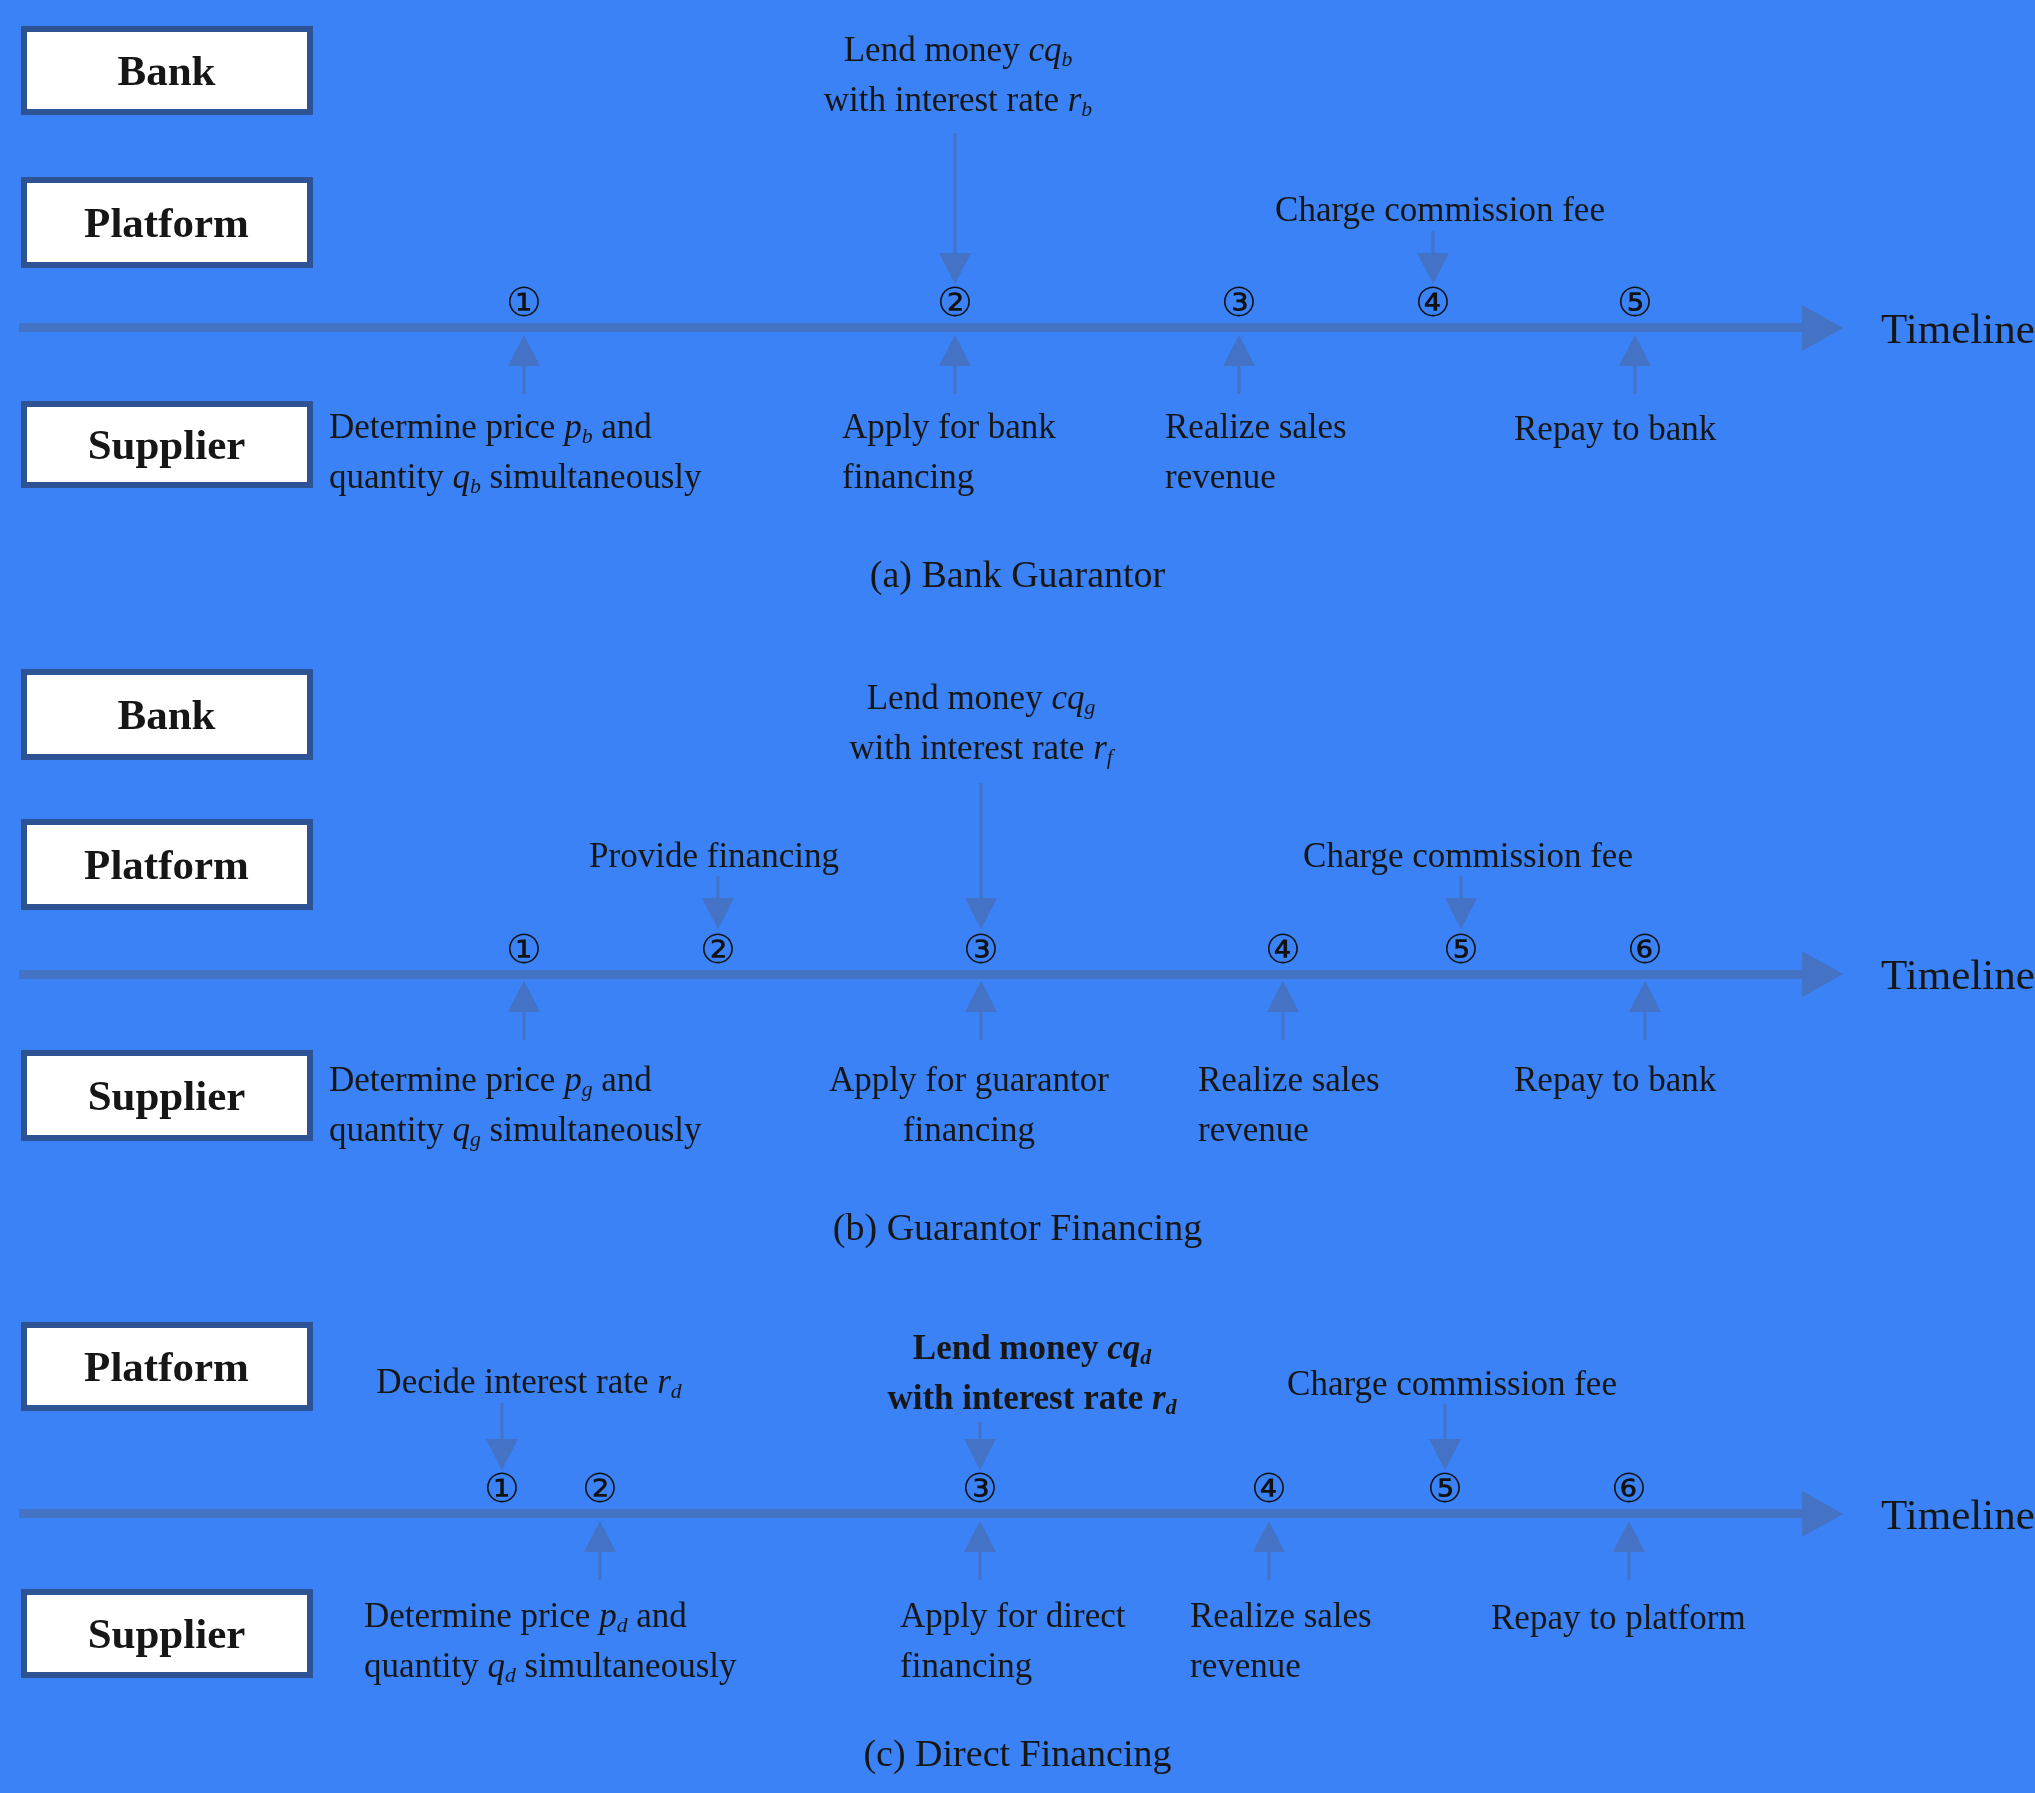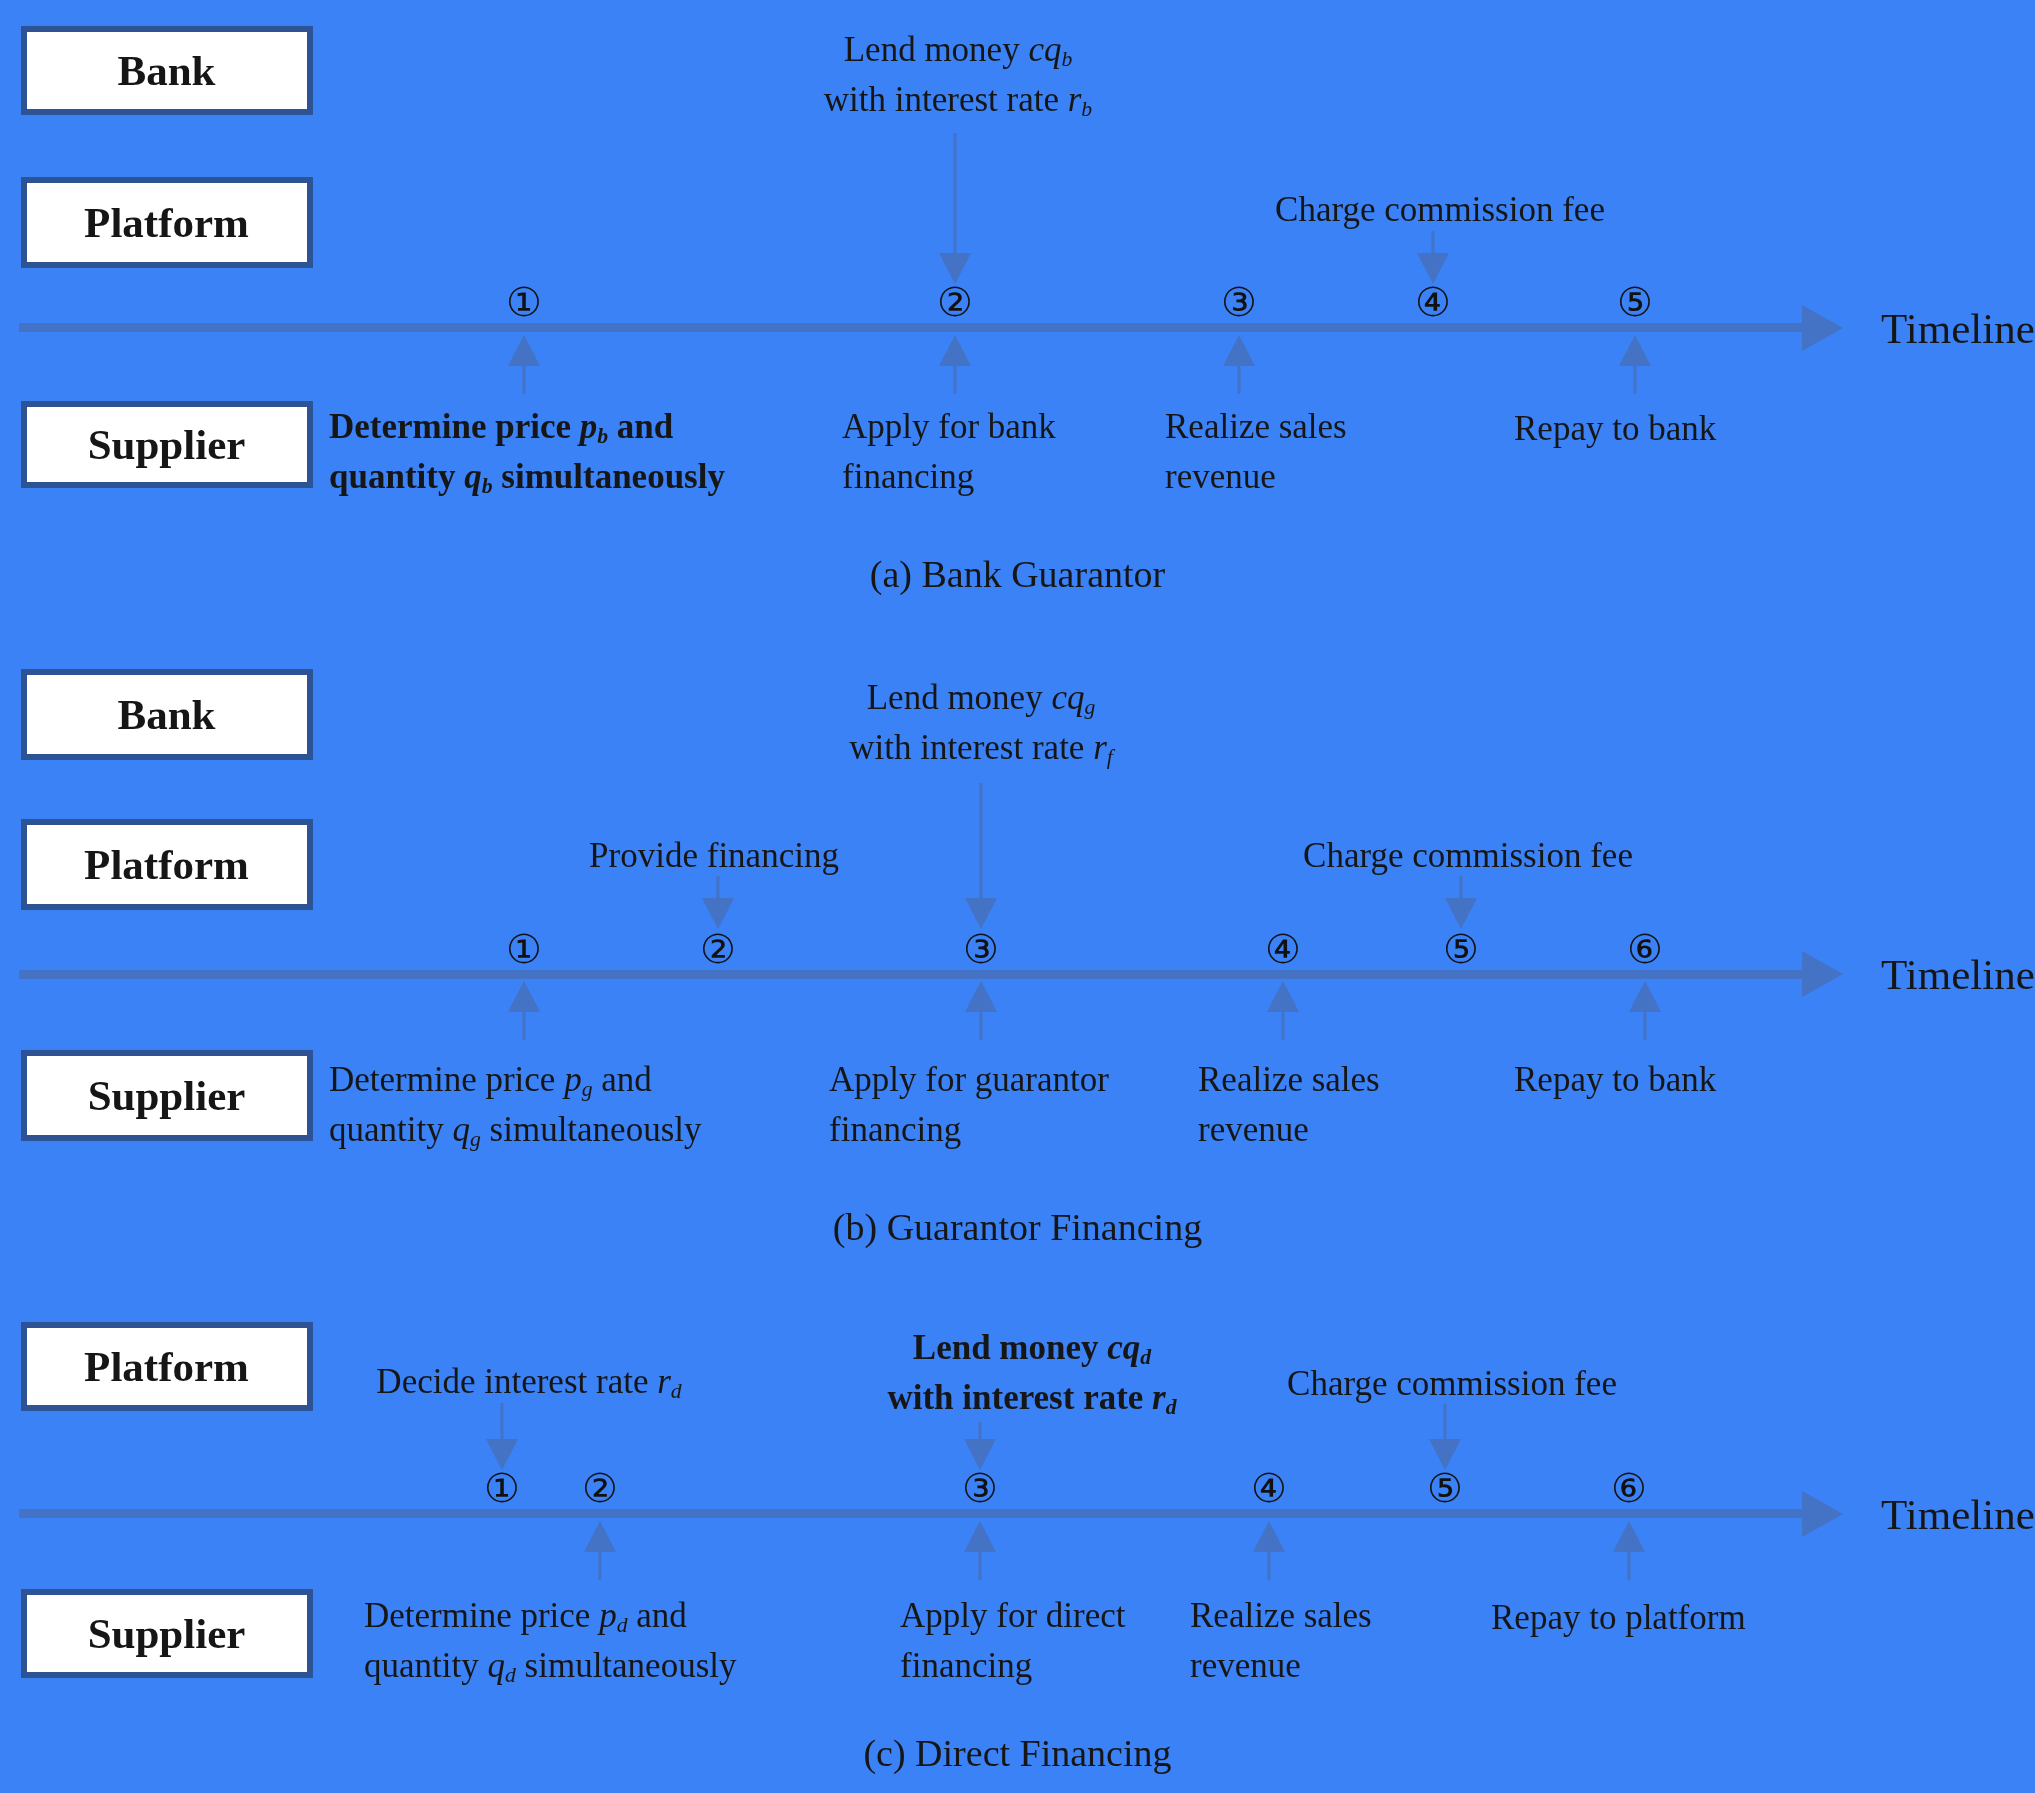--- a/index.html
+++ b/index.html
@@ -54,21 +54,21 @@
 
   <div class="head-up" style="left:524px;top:335px;"></div>
   <div class="stem" style="left:524px;top:366px;height:28px;"></div>
   <div class="head-up" style="left:955px;top:335px;"></div>
   <div class="stem" style="left:955px;top:366px;height:28px;"></div>
   <div class="head-up" style="left:1239px;top:335px;"></div>
   <div class="stem" style="left:1239px;top:366px;height:28px;"></div>
   <div class="head-up" style="left:1635px;top:335px;"></div>
   <div class="stem" style="left:1635px;top:366px;height:28px;"></div>
 
-  <div class="lbl" style="left:329px;top:402px;font-weight:bold;">Determine price <i>p<sub>b</sub></i> and<br>quantity <i>q<sub>b</sub></i> simultaneously</div>
+  <div class="lbl" style="left:329px;top:402px;">Determine price <i>p<sub>b</sub></i> and<br>quantity <i>q<sub>b</sub></i> simultaneously</div>
   <div class="lbl" style="left:842px;top:402px;">Apply for bank<br>financing</div>
   <div class="lbl" style="left:1165px;top:402px;">Realize sales<br>revenue</div>
   <div class="lbl" style="left:1514px;top:404px;">Repay to bank</div>
 
   <div class="caption" style="top:555px;">(a) Bank Guarantor</div>
 
   <div class="box" style="top:669px;">Bank</div>
   <div class="box" style="top:819px;">Platform</div>
   <div class="box" style="top:1050px;">Supplier</div>
 
@@ -98,21 +98,21 @@
   <div class="head-up" style="left:524px;top:981px;"></div>
   <div class="stem" style="left:524px;top:1012px;height:28px;"></div>
   <div class="head-up" style="left:981px;top:981px;"></div>
   <div class="stem" style="left:981px;top:1012px;height:28px;"></div>
   <div class="head-up" style="left:1283px;top:981px;"></div>
   <div class="stem" style="left:1283px;top:1012px;height:28px;"></div>
   <div class="head-up" style="left:1645px;top:981px;"></div>
   <div class="stem" style="left:1645px;top:1012px;height:28px;"></div>
 
   <div class="lbl" style="left:329px;top:1055px;">Determine price <i>p<sub>g</sub></i> and<br>quantity <i>q<sub>g</sub></i> simultaneously</div>
-  <div class="lbl" style="left:829px;top:1055px;">Apply for guarantor<br>financing</div>
+  <div class="lbl" style="left:829px;top:1055px;text-align:center;">Apply for guarantor<br>financing</div>
   <div class="lbl" style="left:1198px;top:1055px;">Realize sales<br>revenue</div>
   <div class="lbl" style="left:1514px;top:1055px;">Repay to bank</div>
 
   <div class="caption" style="top:1208px;">(b) Guarantor Financing</div>
 
   <div class="box" style="top:1322px;height:89px;">Platform</div>
   <div class="box" style="top:1589px;height:89px;">Supplier</div>
 
   <div class="lbl ctr" style="left:529px;top:1357px;">Decide interest rate <i>r<sub>d</sub></i></div>
   <div class="stem" style="left:502px;top:1403px;height:36px;"></div>

